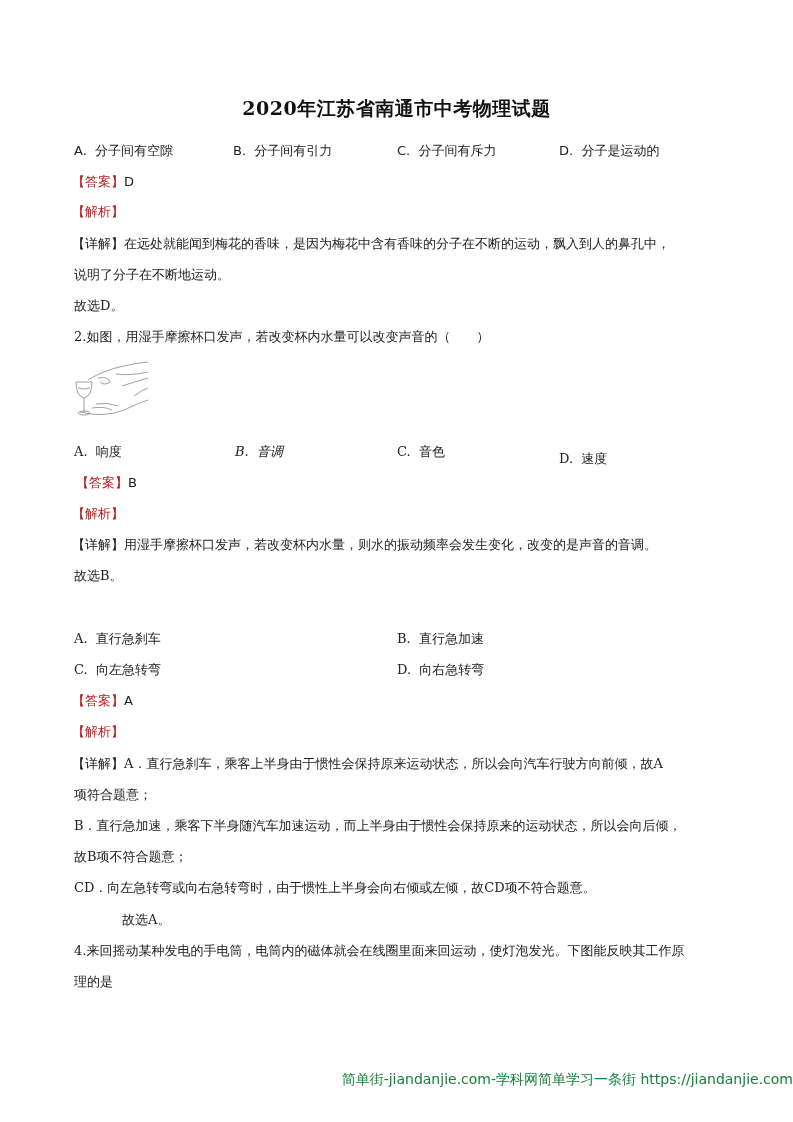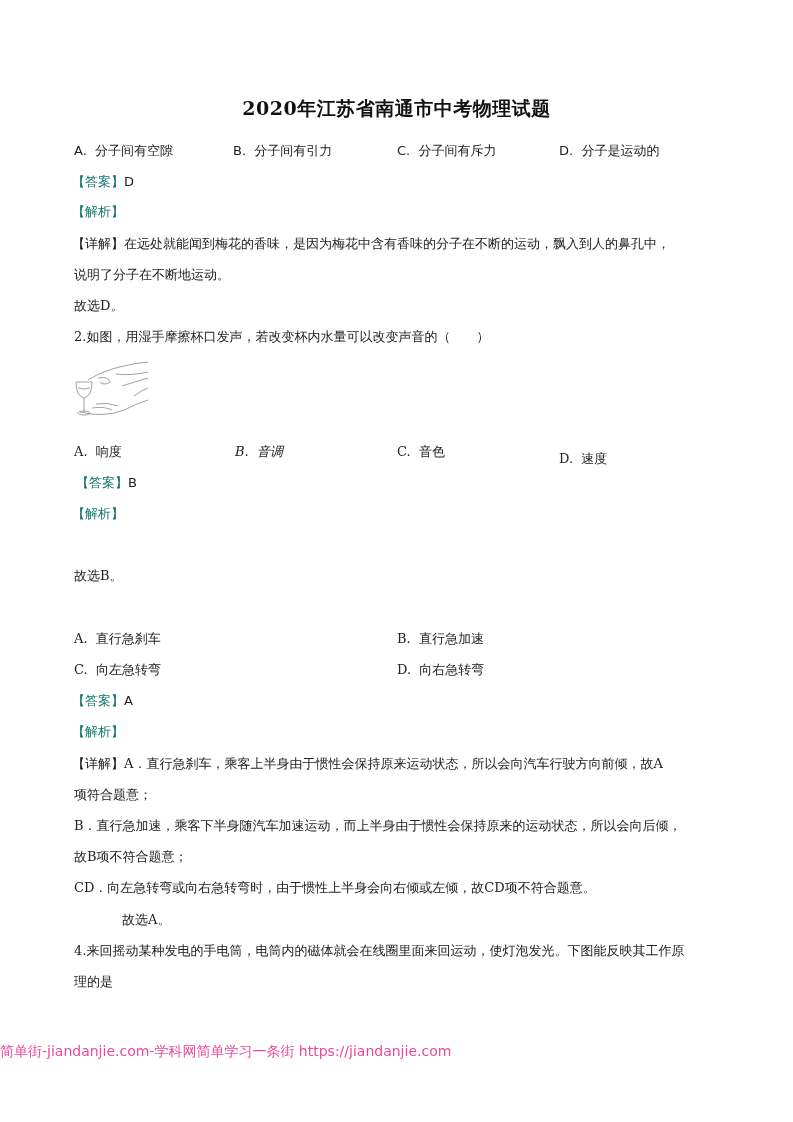--- a/index.html
+++ b/index.html
@@ -4,25 +4,25 @@
 <style>
   html, body { margin: 0; padding: 0; background: #ffffff; }
   body { width: 793px; height: 1122px; position: relative; overflow: hidden;
          font-family: "DejaVu Serif", "Liberation Serif", serif; color: #222; }
   .page { position: absolute; left: 0; top: 0; width: 793px; height: 1122px; }
   .title { position: absolute; left: 0; width: 793px; top: 96px; text-align: center;
            font-size: 19px; font-weight: bold; color: #111; letter-spacing: 0.5px; }
   .line { position: absolute; left: 74px; font-size: 13px; line-height: 16px; white-space: nowrap; color: #222; }
   .opts { position: absolute; left: 74px; font-size: 13px; line-height: 16px; white-space: nowrap; }
   .opt { position: absolute; top: 0; white-space: nowrap; }
-  .tag { color: #0f766e; }
+  .tag { color: #b91c1c; }
   .sans { font-family: "DejaVu Sans", "Liberation Sans", sans-serif; }
   .figure { position: absolute; left: 74px; top: 360px; width: 76px; height: 62px; }
-  .footer { position: absolute; left: 0; width: 793px; top: 1043px; text-align: left;
-            font-family: "DejaVu Sans", "Liberation Sans", sans-serif; font-size: 14px; color: #ec4899; }
+  .footer { position: absolute; left: 0; width: 793px; top: 1071px; text-align: right;
+            font-family: "DejaVu Sans", "Liberation Sans", sans-serif; font-size: 14px; color: #15803d; }
 </style>
 </head>
 <body>
 
 <div class="page">
 
   <div class="title">2020年江苏省南通市中考物理试题</div>
 
   <div class="opts sans" style="top:143px;">
     <span class="opt" style="left:0;"><span>A.</span>&nbsp; <span>分子间有空隙</span></span>
@@ -64,20 +64,23 @@
   <div class="opts" style="top:444px;">
     <span class="opt" style="left:0;"><span>A.</span>&nbsp; <span>响度</span></span>
     <span class="opt" style="left:161px;font-style:italic;"><span>B.</span>&nbsp; <span>音调</span></span>
     <span class="opt" style="left:323px;"><span>C.</span>&nbsp; <span>音色</span></span>
     <span class="opt" style="left:485px;margin-top:7px;"><span>D.</span>&nbsp; <span>速度</span></span>
   </div>
   <div class="line" style="top:475px; left:76px;text-align:right;">
     <span class="tag sans">【答案】</span><span class="sans">B</span>
   </div>
   <div class="line tag sans" style="top:506px; left:72px;">【解析】</div>
+  <div class="line" style="top:537px; left:72px;">
+    <span>【详解】</span><span>用湿手摩擦杯口发声，若改变杯内水量，则水的振动频率会发生变化，改变的是声音的音调。</span>
+  </div>
   <div class="line" style="top:568px;">故选B。</div>
 
   <div class="opts" style="top:631px;">
     <span class="opt" style="left:0;"><span>A.</span>&nbsp; <span>直行急刹车</span></span>
     <span class="opt" style="left:323px;"><span>B.</span>&nbsp; <span>直行急加速</span></span>
   </div>
   <div class="opts" style="top:662px;">
     <span class="opt" style="left:0;"><span>C.</span>&nbsp; <span>向左急转弯</span></span>
     <span class="opt" style="left:323px;"><span>D.</span>&nbsp; <span>向右急转弯</span></span>
   </div>

